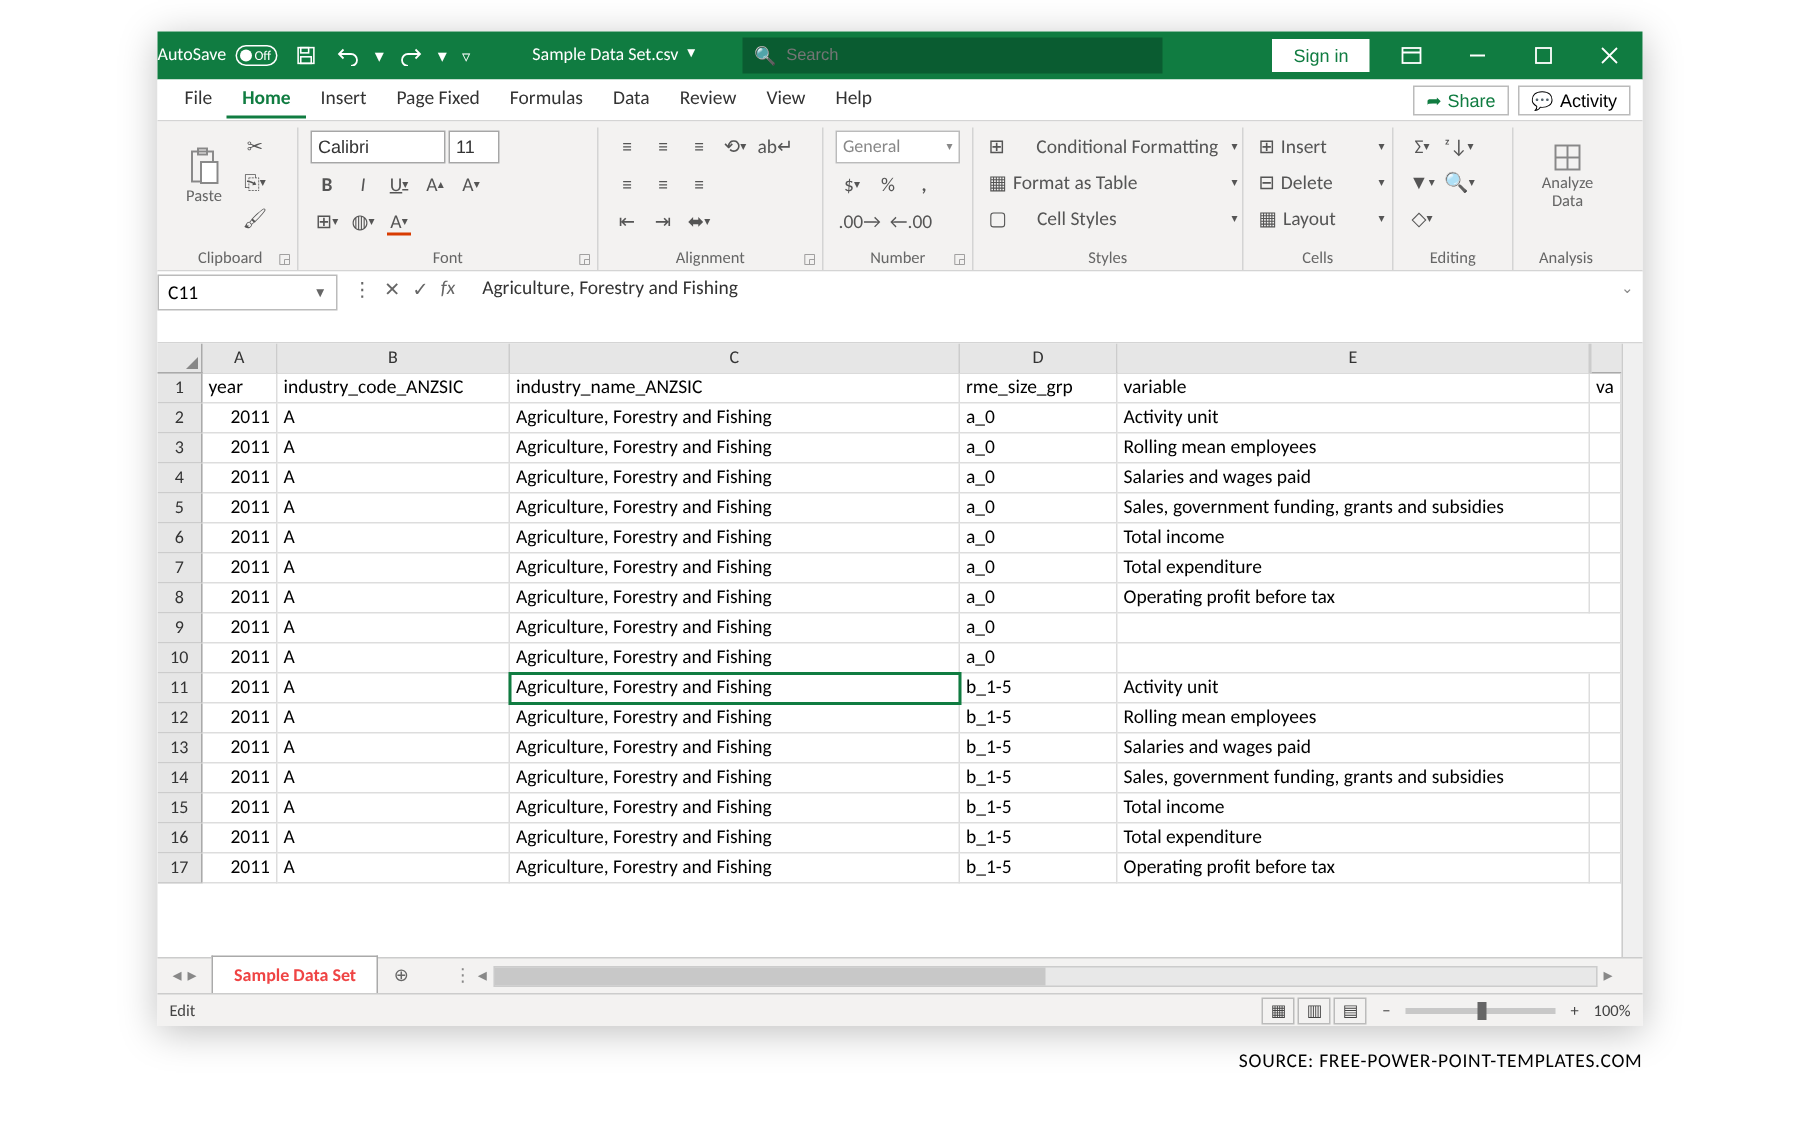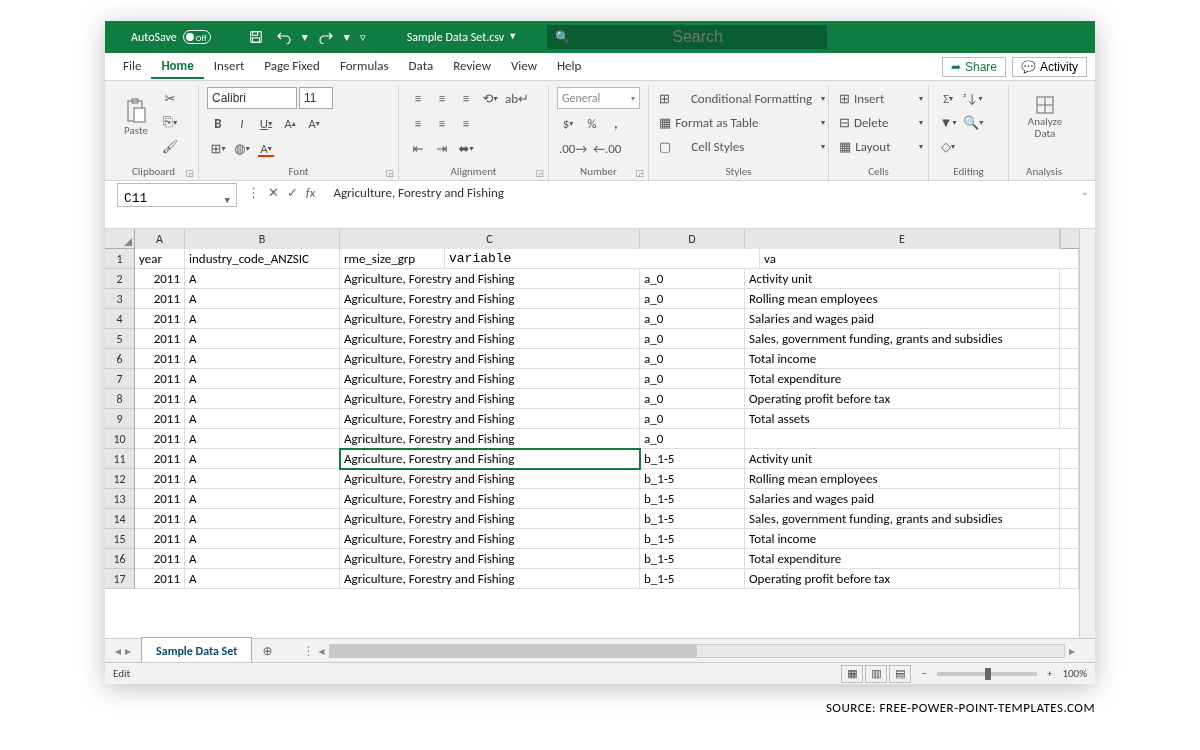--- a/index.html
+++ b/index.html
@@ -1,27 +1,27 @@
 <!DOCTYPE html>
 <html><head>
 <meta charset="utf-8">
 <style>
 * { box-sizing: border-box; margin: 0; padding: 0; }
 body { font-family: "Segoe UI", Calibri, sans-serif; background: #fff; font-size: 13px; }
 .app-window { position: absolute; left: 105px; top: 21px; width: 990px; height: 663px; background: #fff; box-shadow: 0 4px 24px rgba(0,0,0,0.25); display: flex; flex-direction: column; }
 .titlebar { height: 32px; background: #107c41; color: #fff; display: flex; align-items: center; font-size: 12px; }
-.autosave { display: flex; align-items: flex-end; gap: 6px; padding: 0 26px; }
+.autosave { display: flex; align-items: flex-end; gap: 6px; padding: 0 0; }
 .toggle { width: 28px; height: 14px; border: 1.5px solid #fff; border-radius: 8px; position: relative; display: inline-flex; align-items: center; }
 .toggle::after { content: ""; width: 8px; height: 8px; background: #fff; border-radius: 50%; position: absolute; left: 2px; }
 .toggle-text { font-size: 9px; position: absolute; right: 3px; }
 .qat { display: flex; align-items: center; gap: 2px; padding: 0 6px; }
 .qat-btn { width: 26px; height: 26px; display: flex; align-items: center; justify-content: center; cursor: pointer; }
 .title-file { flex: 0 0 auto; padding: 0 30px; display: flex; align-items: flex-start; gap: 4px; }
 .search-box { flex: 1; max-width: 280px; height: 24px; background: #0a5c31; display: flex; align-items: center; padding: 0 8px; gap: 6px; }
-.search-box input { background: transparent; border: none; color: #5eead4; outline: none; flex: 1; font-size: 16px; text-align: center; }
+.search-box input { background: transparent; border: none; color: #5eead4; outline: none; flex: 1; font-size: 11px; }
 .titlebar-right { margin-left: auto; display: flex; align-items: center; }
 .signin-btn { background: #fff; color: #107c41; border: none; height: 22px; padding: 0 14px; font-size: 12px; margin-right: 6px; cursor: pointer; }
 .win-btn { width: 44px; height: 32px; display: flex; align-items: center; justify-content: center; cursor: pointer; }
 .tabs { height: 28px; background: #fff; border-bottom: 1px solid #d4d4d4; display: flex; align-items: center; padding: 0 8px; gap: 4px; }
 .tab { padding: 4px 10px; font-size: 13px; cursor: pointer; color: #333; }
 .tab.active { color: #107c41; font-weight: 600; border-bottom: 2px solid #107c41; }
 .tabs-right { margin-left: auto; display: flex; gap: 6px; }
 .share-btn, .comments-btn { border: 1px solid #bbb; background: #fff; padding: 2px 8px; font-size: 12px; cursor: pointer; display: flex; align-items: center; gap: 4px; }
 .share-btn { color: #107c41; }
 .ribbon { height: 100px; background: #f3f2f1; border-bottom: 1px solid #d4d4d4; display: flex; padding: 4px 4px 0 4px; }
@@ -29,41 +29,41 @@
 .ribbon-group-label { text-align: center; font-size: 11px; color: #666; position: absolute; bottom: 2px; left: 0; right: 0; }
 .ribbon-dlg { font-size: 9px; color: #888; position: absolute; bottom: 2px; right: 4px; cursor: pointer; }
 .rg-body { display: flex; gap: 4px; }
 .rg-col { display: flex; flex-direction: column; gap: 2px; }
 .rg-row { display: flex; gap: 2px; align-items: center; }
 .rbtn { min-width: 22px; height: 22px; display: flex; align-items: center; justify-content: center; color: #555; cursor: pointer; font-size: 13px; padding: 0 2px; }
 .font-name { width: 90px; height: 22px; border: 1px solid #a6a6a6; background: #fff; font-size: 12px; padding: 0 4px; color: #333; }
 .font-size { width: 34px; height: 22px; border: 1px solid #a6a6a6; background: #fff; font-size: 12px; padding: 0 4px; color: #333; }
 .paste-big { width: 38px; height: 60px; display: flex; flex-direction: column; align-items: center; justify-content: center; color: #666; cursor: pointer; }
 .formula-bar { height: 48px; background: #fff; border-bottom: 1px solid #d4d4d4; display: flex; }
-.name-box { width: 120px; height: 24px; border: 1px solid #bbb; display: flex; align-items: flex-end; padding: 0 6px; margin: 2px 0 0 12px; font-family: Liberation Mono, monospace; }
+.name-box { width: 120px; height: 24px; border: 1px solid #bbb; display: flex; align-items: center; padding: 0 6px; margin: 2px 0 0 0; }
 .name-box-arrow { margin-left: auto; color: #666; font-size: 9px; }
 .fb-buttons { display: flex; align-items: flex-start; gap: 8px; padding: 4px 10px 0 10px; color: #666; }
 .formula-input { flex: 1; padding: 4px 8px 0 8px; font-size: 13px; color: #333; position: relative; }
 .formula-expand { position: absolute; right: 6px; top: 4px; color: #888; font-size: 10px; cursor: pointer; }
 .sheet-area { flex: 1; display: flex; overflow: hidden; position: relative; }
 .col-headers { height: 20px; display: flex; background: #e6e6e6; border-bottom: 1px solid #aaa; }
 .corner { width: 30px; height: 20px; background: #e6e6e6; border-right: 1px solid #aaa; border-bottom: 1px solid #aaa; position: relative; }
 .corner::after { content: ""; position: absolute; right: 2px; bottom: 2px; width: 0; height: 0; border-left: 8px solid transparent; border-bottom: 8px solid #888; }
 .col-h { height: 20px; border-right: 1px solid #ccc; display: flex; align-items: center; justify-content: center; font-size: 12px; color: #333; background: #e6e6e6; }
 .grid-body { flex: 1; overflow: hidden; }
 .row { display: flex; height: 20px; }
 .row-h { width: 30px; border-right: 1px solid #aaa; border-bottom: 1px solid #ccc; background: #e6e6e6; display: flex; align-items: center; justify-content: center; font-size: 12px; color: #333; }
 .cell { border-right: 1px solid #ddd; border-bottom: 1px solid #ddd; padding: 0 4px; display: flex; align-items: center; font-size: 13px; color: #000; overflow: hidden; white-space: nowrap; }
 .cell.num { justify-content: flex-end; }
 .cell.selected { outline: 2px solid #107c41; outline-offset: -1px; z-index: 5; position: relative; }
 .sheet-wrapper { flex: 1; display: flex; flex-direction: column; }
 .vscroll { width: 16px; background: #f0f0f0; border-left: 1px solid #ccc; }
 .sheet-tabs { height: 24px; background: #f3f2f1; border-top: 1px solid #ccc; display: flex; align-items: center; font-size: 12px; }
 .sheet-nav { display: flex; gap: 4px; padding: 0 10px; color: #888; }
-.sheet-tab { padding: 6px 14px; background: #fff; border: 1px solid #aaa; border-bottom: none; font-weight: 600; color: #0c4a6e; }
+.sheet-tab { padding: 6px 14px; background: #fff; border: 1px solid #aaa; border-bottom: none; font-weight: 600; color: #ef4444; }
 .sheet-add { padding: 0 10px; color: #666; cursor: pointer; }
 .hscroll-area { flex: 1; display: flex; align-items: center; justify-content: center; gap: 4px; padding: 0 20px; }
 .hscroll-track { flex: 1; height: 14px; background: #e8e8e8; border: 1px solid #ccc; position: relative; }
 .hscroll-thumb { position: absolute; left: 0; top: 0; height: 100%; width: 50%; background: #c8c8c8; }
 .statusbar { height: 22px; background: #f3f2f1; border-top: 1px solid #ccc; display: flex; align-items: center; padding: 0 8px; font-size: 11px; color: #444; }
 .status-right { margin-left: auto; display: flex; align-items: center; gap: 10px; }
 .view-btns { display: flex; gap: 2px; }
 .vbtn { width: 22px; height: 18px; border: 1px solid #bbb; display: flex; align-items: center; justify-content: center; cursor: pointer; }
 .zoom-slider { width: 100px; height: 4px; background: #c8c8c8; position: relative; }
 .zoom-thumb { position: absolute; left: 48%; top: -4px; width: 6px; height: 12px; background: #666; }
@@ -106,20 +106,45 @@
       <div class="qat-btn" style="width:16px;font-size:11px;">▿</div>
     </div>
     <div class="title-file">
       <span>Sample Data Set.csv</span>
       <span style="font-size:9px;">▼</span>
     </div>
     <div class="search-box">
       <span>🔍</span>
       <input placeholder="Search" style="">
     </div>
+    <div class="titlebar-right">
+      <button class="signin-btn">Sign in</button>
+      <div class="win-btn">
+          <svg width="14" height="12" viewBox="0 0 14 12" fill="none" stroke="#fff" stroke-width="1.2">
+            <rect x="1" y="1" width="12" height="10"></rect>
+            <line x1="1" y1="4" x2="13" y2="4"></line>
+          </svg>
+        </div>
+      <div class="win-btn">
+          <svg width="12" height="12" stroke="#fff" stroke-width="1.2">
+            <line x1="1" y1="6" x2="11" y2="6"></line>
+          </svg>
+        </div>
+      <div class="win-btn">
+          <svg width="12" height="12" fill="none" stroke="#fff" stroke-width="1.2">
+            <rect x="1" y="1" width="10" height="10"></rect>
+          </svg>
+        </div>
+      <div class="win-btn">
+          <svg width="12" height="12" stroke="#fff" stroke-width="1.2">
+            <line x1="1" y1="1" x2="11" y2="11"></line>
+            <line x1="11" y1="1" x2="1" y2="11"></line>
+          </svg>
+        </div>
+    </div>
   </div>
 
   <div class="tabs">
     <div id="tabs-host" style="display: flex;">
         <div class="tab">File</div>
         <div class="tab active">Home</div>
         <div class="tab">Insert</div>
         <div class="tab">Page Fixed</div>
         <div class="tab">Formulas</div>
         <div class="tab">Data</div>
@@ -306,22 +331,23 @@
             <div class="col-h" style="width: 105px;">D</div>
             <div class="col-h" style="width: 315px;">E</div>
             <div class="col-h" style="flex: 1 1 0%;"></div>
           </div>
       </div>
       <div class="grid-body" id="grid-body">
           <div class="row">
             <div class="row-h">1</div>
             <div class="cell" style="width: 50px;">year</div>
             <div class="cell" style="width: 155px;">industry_code_ANZSIC</div>
+            <div class="cell" style="width: 300px;">industry_name_ANZSIC</div>
             <div class="cell" style="width: 105px;">rme_size_grp</div>
-            <div class="cell" style="width: 315px; font-family: Liberation Mono, monospace;">variable</div>
+            <div class="cell" style="width: 315px;">variable</div>
             <div class="cell" style="flex: 1 1 0%;">va</div>
           </div>
           <div class="row">
             <div class="row-h">2</div>
             <div class="cell num" style="width: 50px;">2011</div>
             <div class="cell" style="width: 155px;">A</div>
             <div class="cell" style="width: 300px;">Agriculture, Forestry and Fishing</div>
             <div class="cell" style="width: 105px;">a_0</div>
             <div class="cell" style="width: 315px;">Activity unit</div>
             <div class="cell" style="flex: 1 1 0%;"></div>
@@ -379,21 +405,20 @@
             <div class="cell" style="width: 105px;">a_0</div>
             <div class="cell" style="width: 315px;">Operating profit before tax</div>
             <div class="cell" style="flex: 1 1 0%;"></div>
           </div>
           <div class="row">
             <div class="row-h">9</div>
             <div class="cell num" style="width: 50px;">2011</div>
             <div class="cell" style="width: 155px;">A</div>
             <div class="cell" style="width: 300px;">Agriculture, Forestry and Fishing</div>
             <div class="cell" style="width: 105px;">a_0</div>
-            <div class="cell" style="width: 315px;">Total assets</div>
             <div class="cell" style="flex: 1 1 0%;"></div>
           </div>
           <div class="row">
             <div class="row-h">10</div>
             <div class="cell num" style="width: 50px;">2011</div>
             <div class="cell" style="width: 155px;">A</div>
             <div class="cell" style="width: 300px;">Agriculture, Forestry and Fishing</div>
             <div class="cell" style="width: 105px;">a_0</div>
             <div class="cell" style="flex: 1 1 0%;"></div>
           </div>

